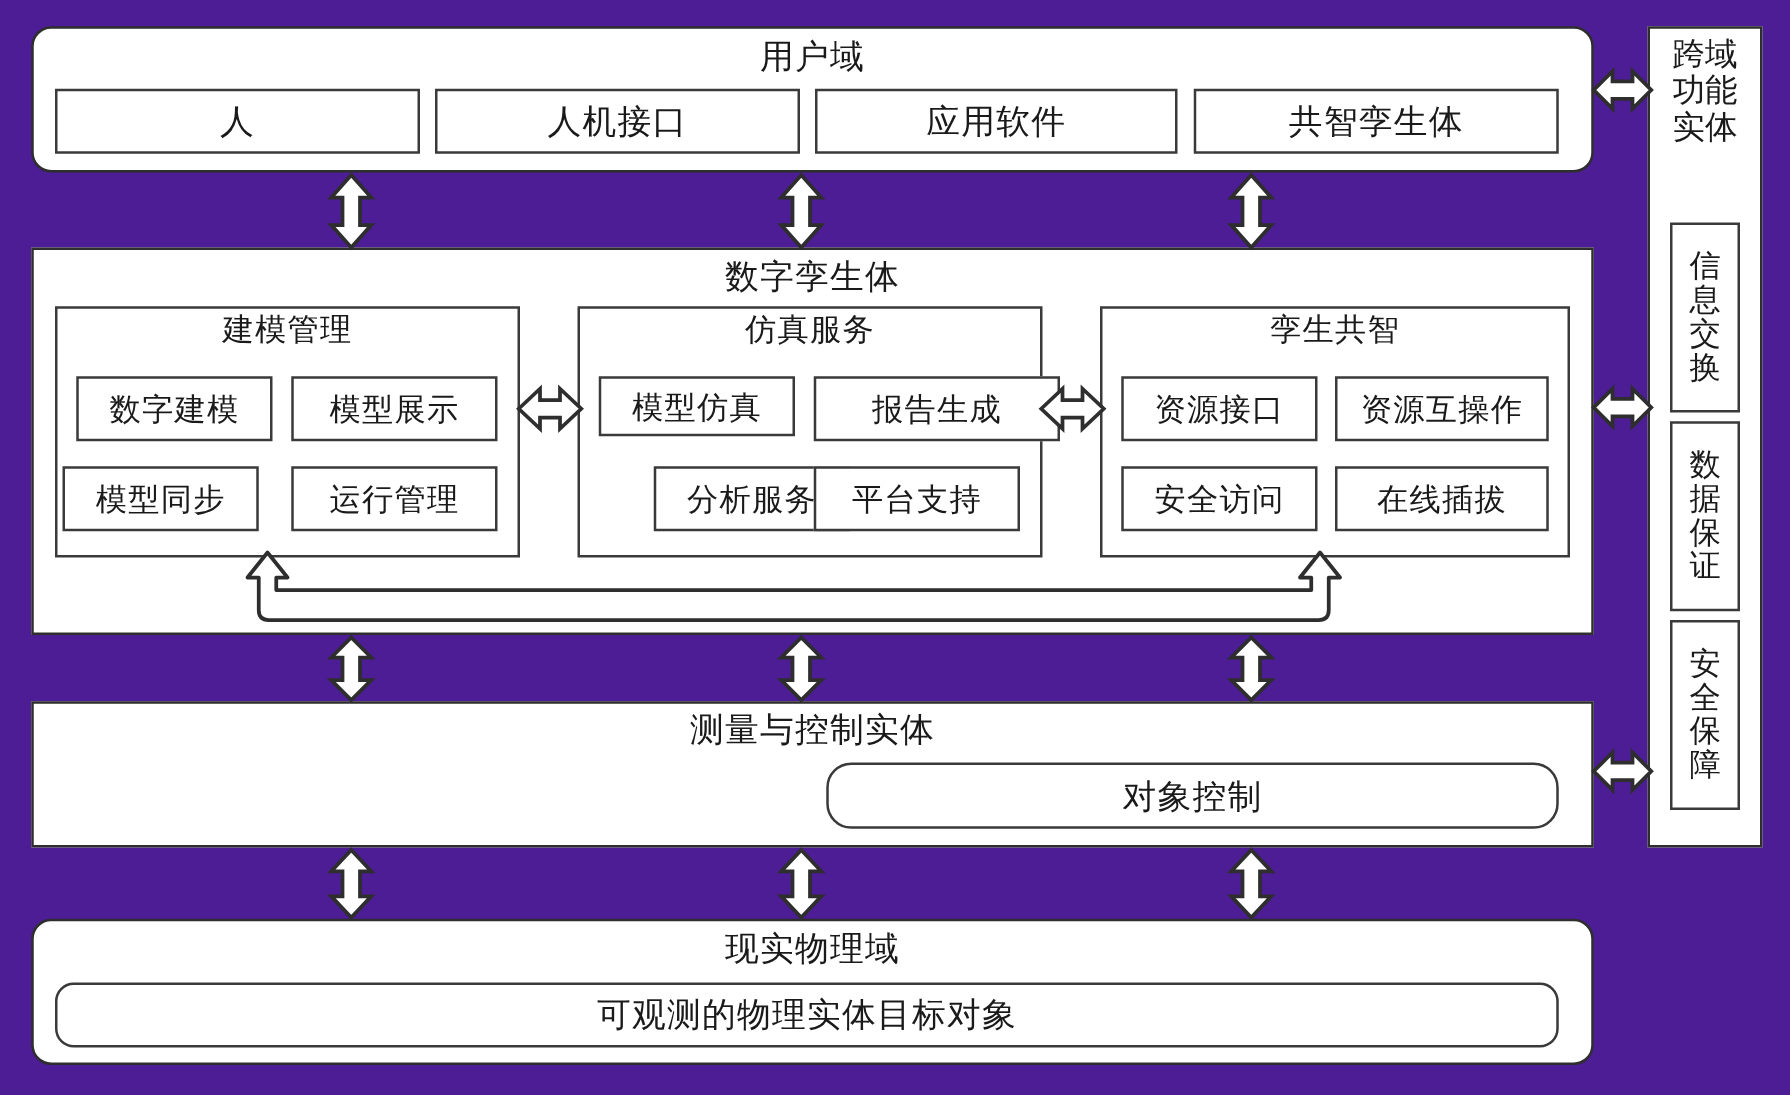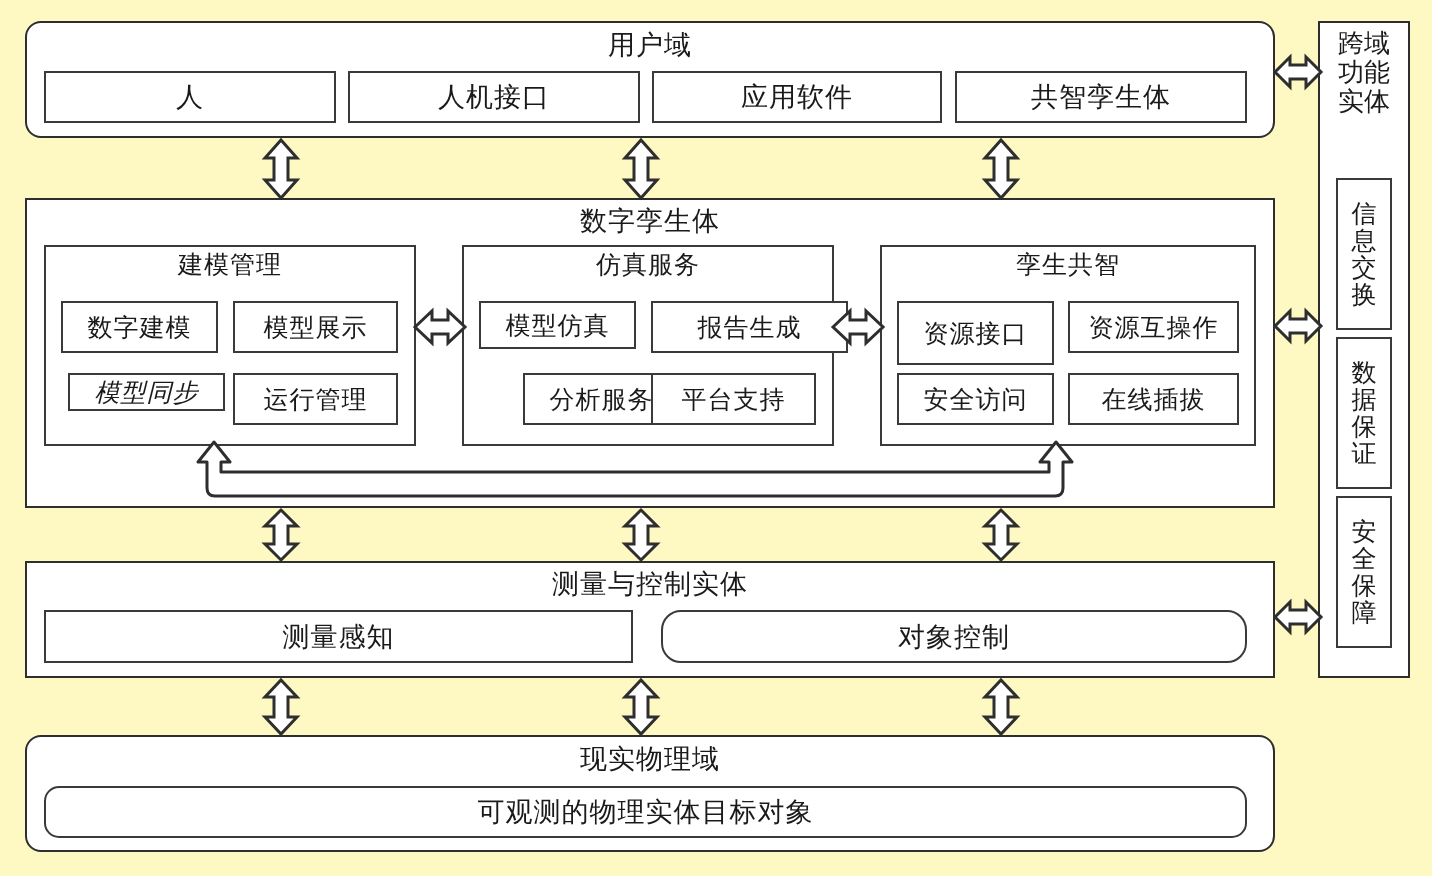--- a/index.html
+++ b/index.html
@@ -8,21 +8,21 @@
     background: #ffffff;
   }
   body {
     font-family: "Liberation Serif", "DejaVu Serif", serif;
     color: #1a1a1a;
   }
   #canvas {
     position: relative;
     width: 1432px;
     height: 876px;
-    background: #fef9c3;
+    background: #4c1d95;
     overflow: hidden;
   }
   .box {
     position: absolute;
     box-sizing: border-box;
     border: 2.5px solid #2e2e2e;
     background: #ffffff;
   }
   .outer-round {
     border-radius: 16px;
@@ -126,21 +126,21 @@
 
   <div class="box inner" style="left:44px; top:245px; width:372px; height:201px;">
     <div class="module-title" style="top:5px;">建模管理</div>
   </div>
   <div class="box leaf ctr" style="left:61px; top:301px; width:157px; height:52px;">
     <span class="box-label">数字建模</span>
   </div>
   <div class="box leaf ctr" style="left:233px; top:301px; width:165px; height:52px;">
     <span class="box-label">模型展示</span>
   </div>
-  <div class="box leaf ctr" style="left:68px; top:373px; width:157px; height:38px;font-style:italic;">
+  <div class="box leaf ctr" style="left:50px; top:373px; width:157px; height:52px;">
     <span class="box-label">模型同步</span>
   </div>
   <div class="box leaf ctr" style="left:233px; top:373px; width:165px; height:52px;">
     <span class="box-label">运行管理</span>
   </div>
 
   <div class="box inner" style="left:462px; top:245px; width:372px; height:201px;">
     <div class="module-title" style="top:5px;">仿真服务</div>
   </div>
   <div class="box leaf ctr" style="left:479px; top:301px; width:157px; height:48px;">
@@ -152,38 +152,35 @@
   <div class="box leaf ctr" style="left:479px; top:373px; width:157px; height:52px;margin-left:44px;">
     <span class="box-label">分析服务</span>
   </div>
   <div class="box leaf ctr" style="left:651px; top:373px; width:165px; height:52px;">
     <span class="box-label">平台支持</span>
   </div>
 
   <div class="box inner" style="left:880px; top:245px; width:376px; height:201px;">
     <div class="module-title" style="top:5px;">孪生共智</div>
   </div>
-  <div class="box leaf ctr" style="left:897px; top:301px; width:157px; height:64px;justify-content:center;">
+  <div class="box leaf ctr" style="left:897px; top:301px; width:157px; height:52px;justify-content:center;">
     <span class="box-label">资源接口</span>
   </div>
   <div class="box leaf ctr" style="left:1068px; top:301px; width:171px; height:52px;">
     <span class="box-label">资源互操作</span>
   </div>
   <div class="box leaf ctr" style="left:897px; top:373px; width:157px; height:52px;">
     <span class="box-label">安全访问</span>
   </div>
   <div class="box leaf ctr" style="left:1068px; top:373px; width:171px; height:52px;">
     <span class="box-label">在线插拔</span>
   </div>
 
   <div class="box outer-square" style="left:25px; top:561px; width:1250px; height:117px;">
     <div class="section-title" style="top:7px;">测量与控制实体</div>
-  </div>
-  <div class="box leaf ctr" style="left:44px; top:610px; width:589px; height:53px;">
-    <span class="box-label big">测量感知</span>
   </div>
   <div class="box leaf ctr" style="left:661px; top:610px; width:586px; height:53px;border-radius:20px;">
     <span class="box-label big">对象控制</span>
   </div>
 
   <div class="box outer-round" style="left:25px; top:735px; width:1250px; height:117px;">
     <div class="section-title" style="top:8px;">现实物理域</div>
   </div>
   <div class="box leaf ctr" style="left:44px; top:786px; width:1203px; height:52px;border-radius:15px;">
     <span class="box-label big">可观测的物理实体目标对象</span>

